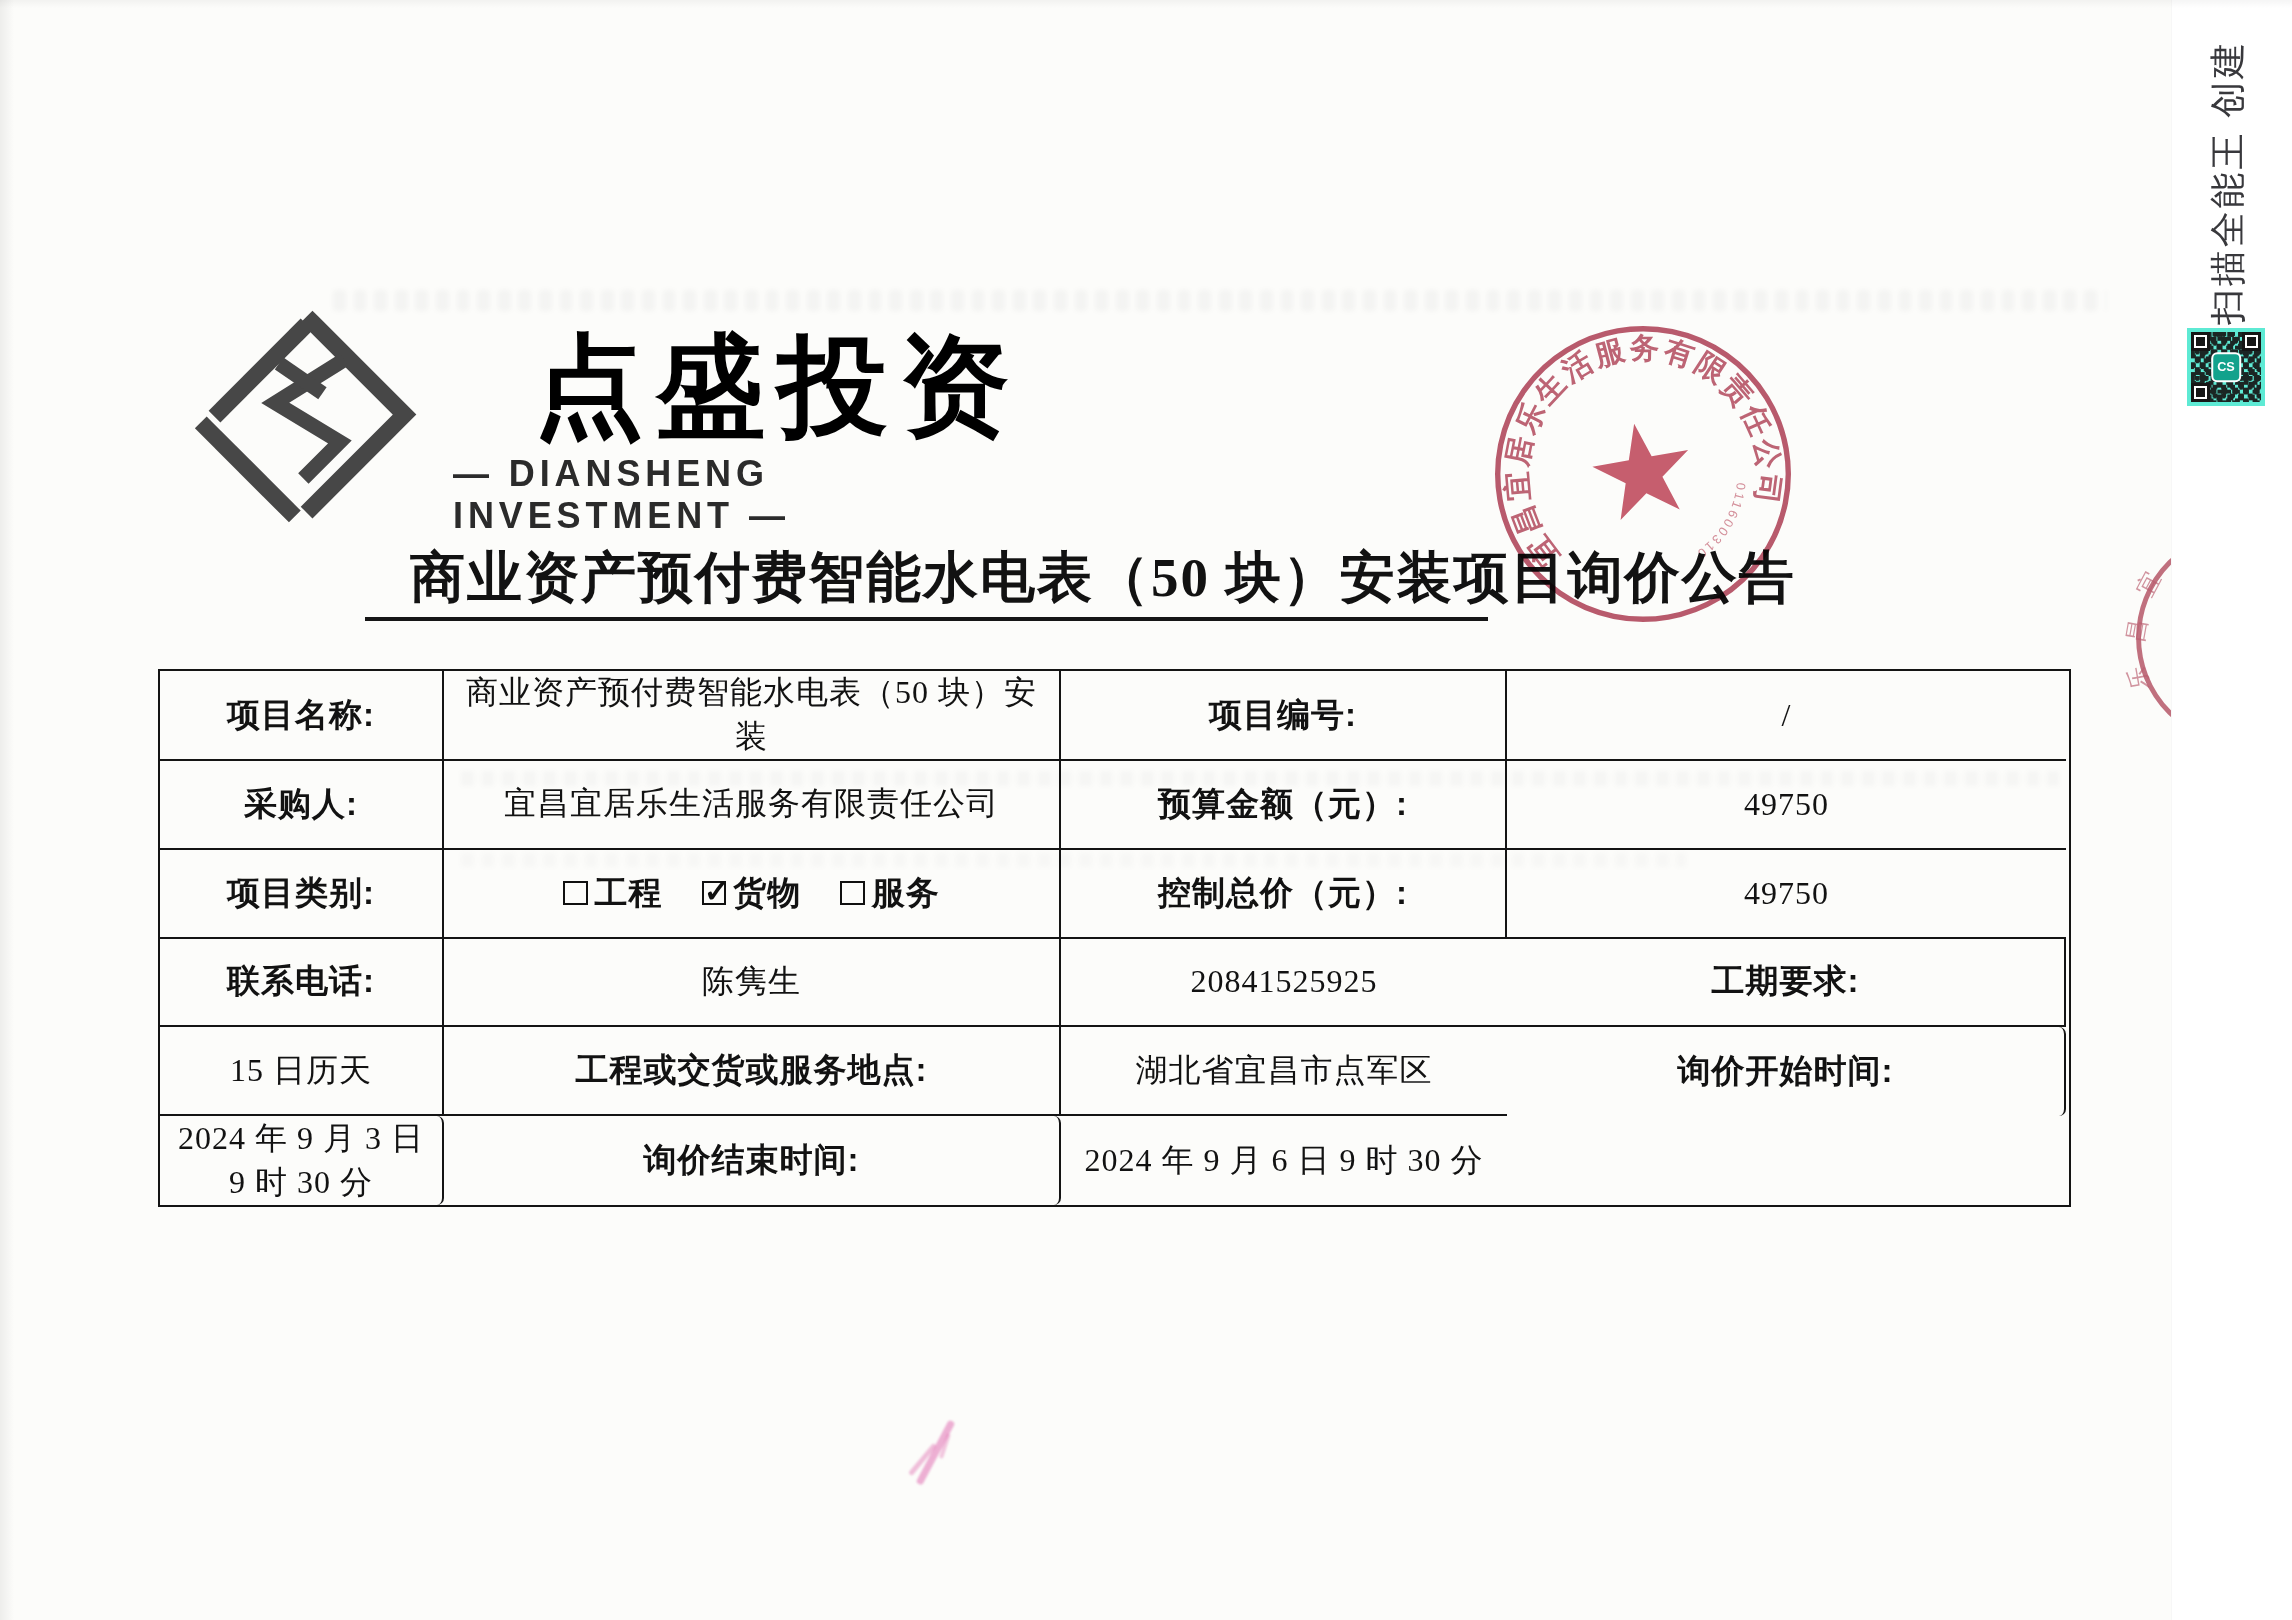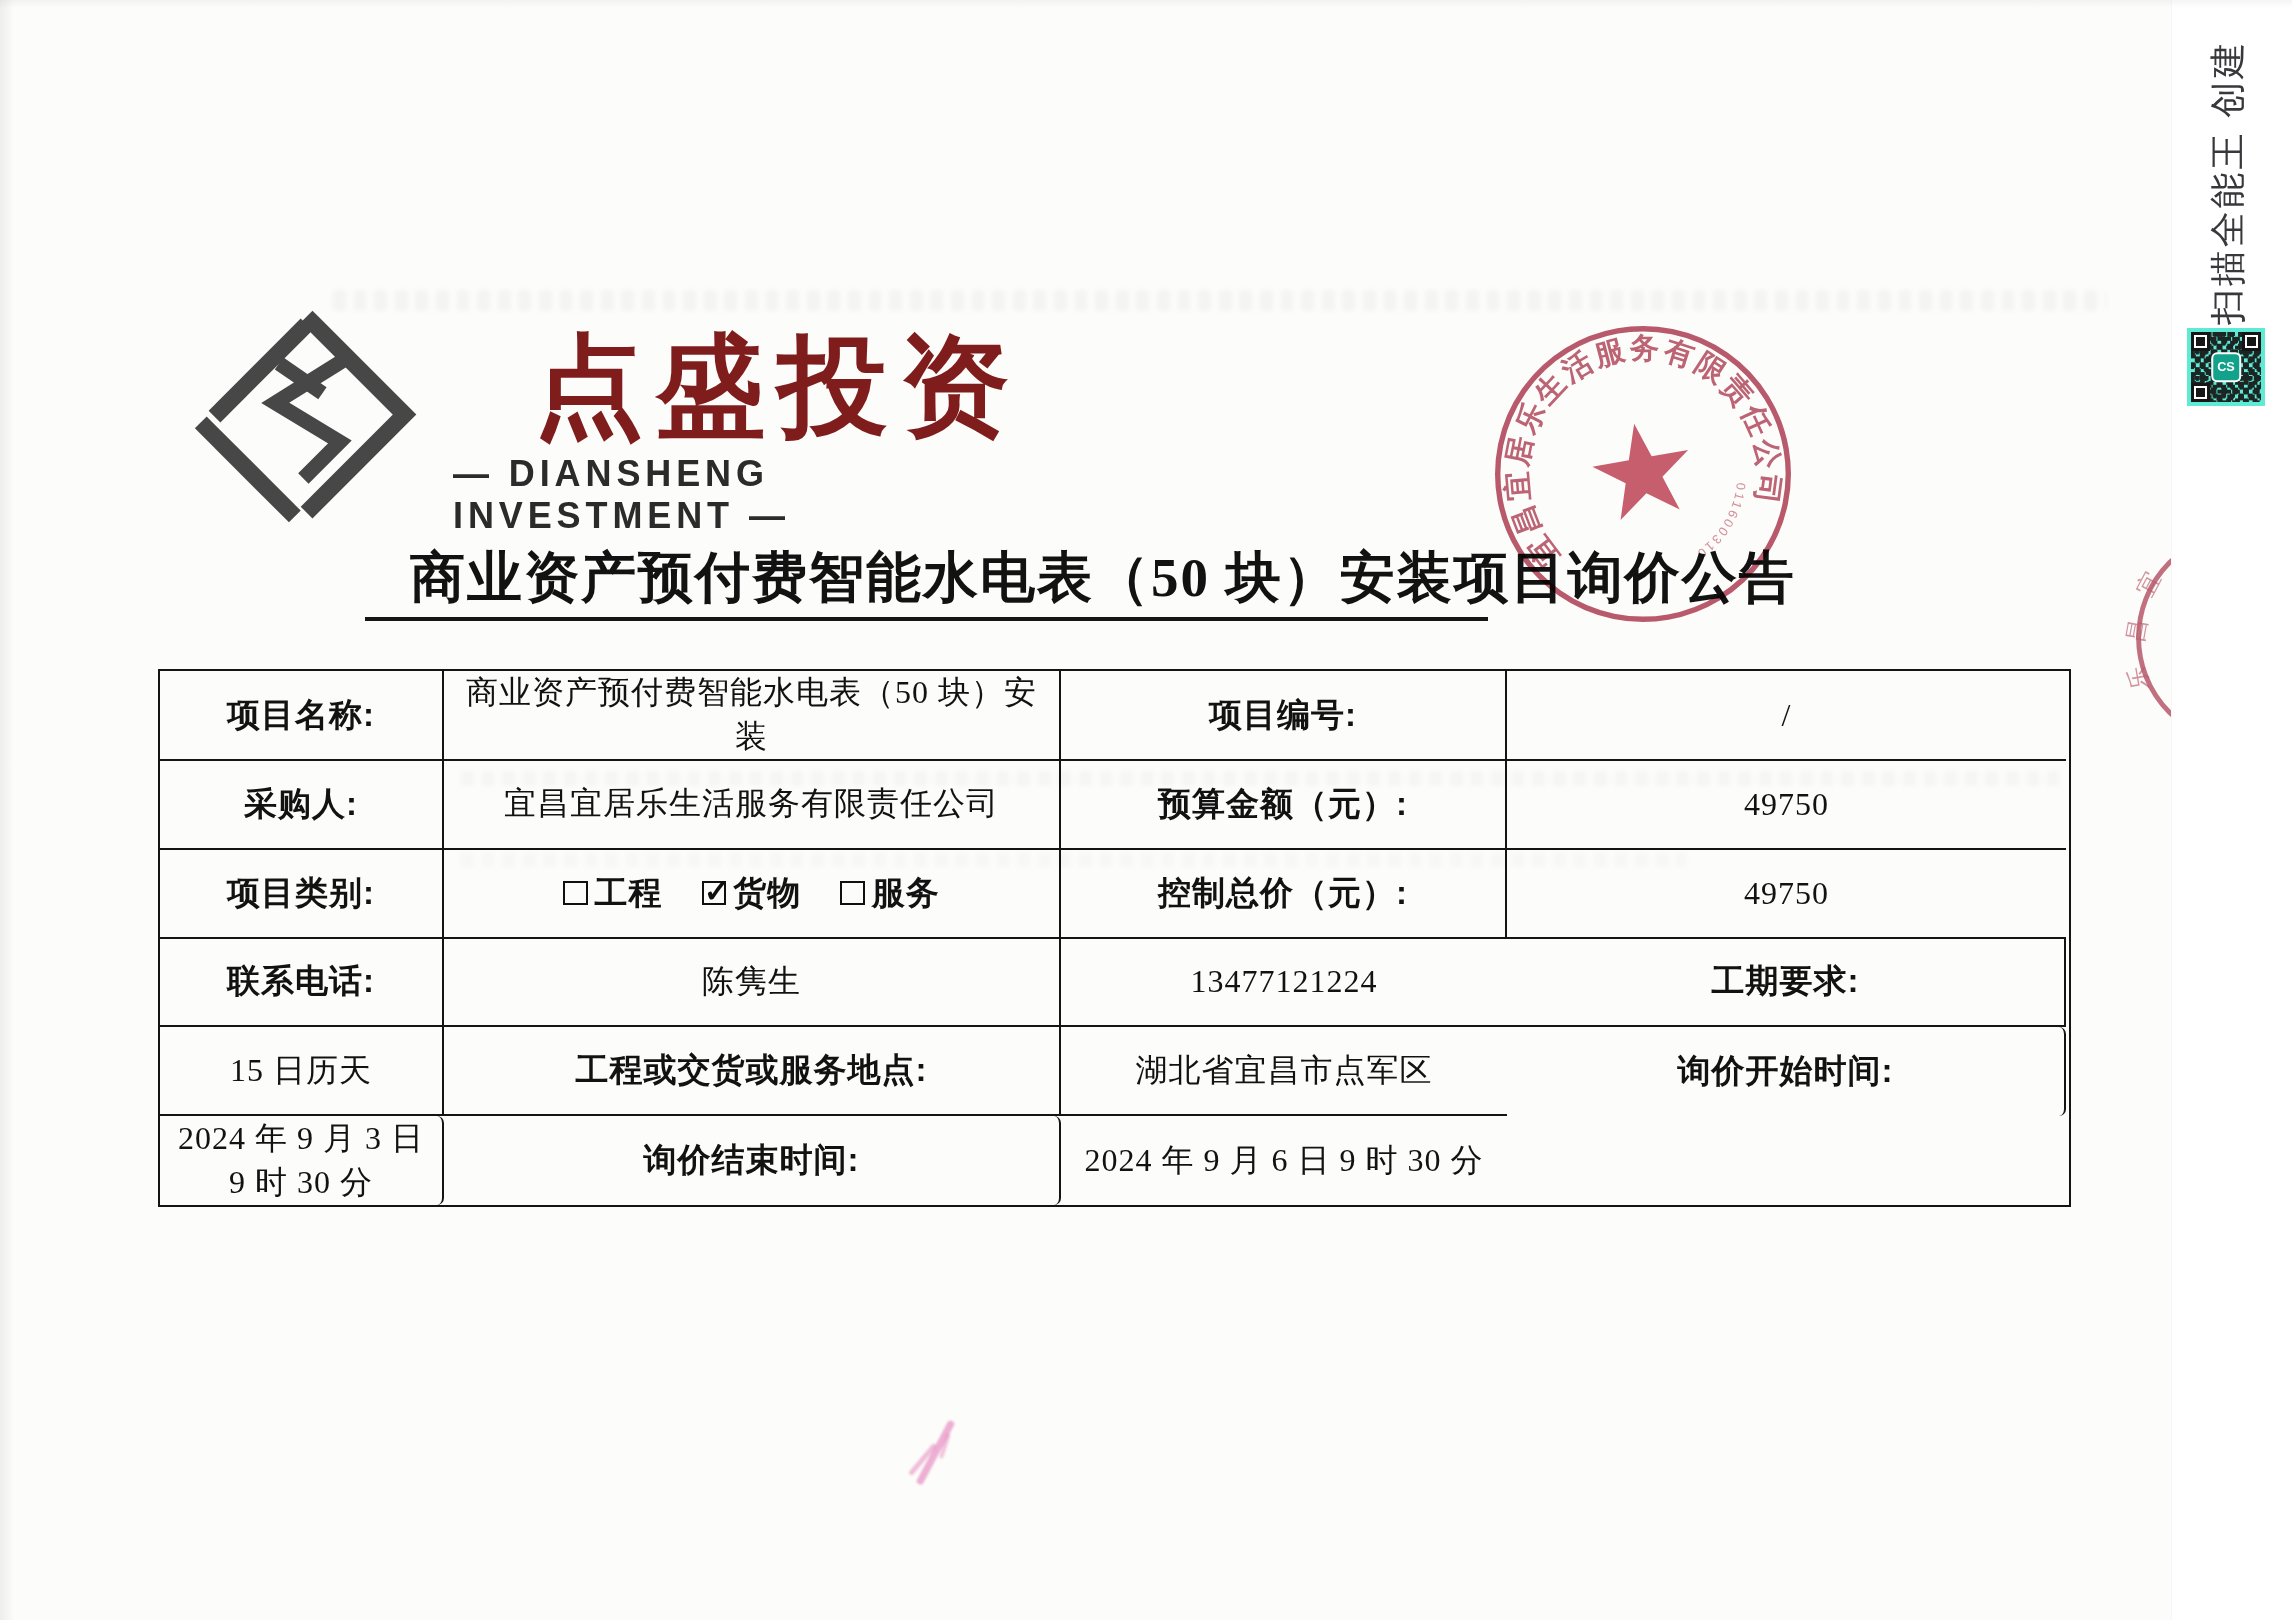--- a/index.html
+++ b/index.html
@@ -6,21 +6,21 @@
   body{width:2293px;height:1620px;background:#ffffff;font-family:"Liberation Sans",sans-serif;}
   .page{position:relative;width:2293px;height:1620px;background:#fcfcfa;overflow:hidden;}
   .page::before{content:"";position:absolute;left:0;top:0;width:13.7px;height:100%;
     background:linear-gradient(90deg,rgba(0,0,0,.06),rgba(0,0,0,0));pointer-events:none;z-index:9;}
   .page::after{content:"";position:absolute;left:0;top:0;width:100%;height:7.8px;
     background:linear-gradient(180deg,rgba(0,0,0,.04),rgba(0,0,0,0));pointer-events:none;z-index:9;}
 
   
   .logo-mark{position:absolute;left:191px;top:299px;width:240px;height:240px;z-index:2;}
   .logo-cn{position:absolute;left:534px;top:331px;font-size:110px;font-weight:900;
-    color:#7f1d1d;letter-spacing:11.8px;line-height:1;z-index:2;}
+    color:#000000;letter-spacing:11.8px;line-height:1;z-index:2;}
   .logo-en{position:absolute;left:453px;top:453px;width:588px;font-size:36px;
     font-weight:700;letter-spacing:4.9px;color:#2b2b2b;z-index:2;font-family:"Liberation Sans",sans-serif;}
 
   
   .doc-title{position:absolute;left:410px;top:541px;font-size:55px;font-weight:900;color:#121212;
     font-family:"Liberation Serif",serif;letter-spacing:2px;white-space:nowrap;z-index:3;}
   .title-underline{position:absolute;left:365px;top:617px;width:1123px;height:3.9px;background:#161616;z-index:3;}
 
   
   .info-table{position:absolute;left:158px;top:669px;width:1909px;height:534px;
@@ -153,21 +153,21 @@
       <span class="chk" id="chk2">
         <span class="box"></span>
         <span class="chk-label">服务</span>
       </span>
     </div>
     <div class="cell lbl">控制总价（元）:</div>
     <div class="cell val last-col">49750</div>
 
     <div class="cell lbl">联系电话:</div>
     <div class="cell val">陈隽生</div>
-    <div class="cell val last-col">13477121224</div>
+    <div class="cell val last-col">20841525925</div>
 
     <div class="cell lbl">工期要求:</div>
     <div class="cell val">15 日历天</div>
     <div class="cell lbl">工程或交货或服务地点:</div>
     <div class="cell val last-col">湖北省宜昌市点军区</div>
 
     <div class="cell lbl last-row">询价开始时间:</div>
     <div class="cell val last-row">2024 年 9 月 3 日 9 时 30 分</div>
     <div class="cell lbl last-row">询价结束时间:</div>
     <div class="cell val last-row last-col">2024 年 9 月 6 日 9 时 30 分</div>

